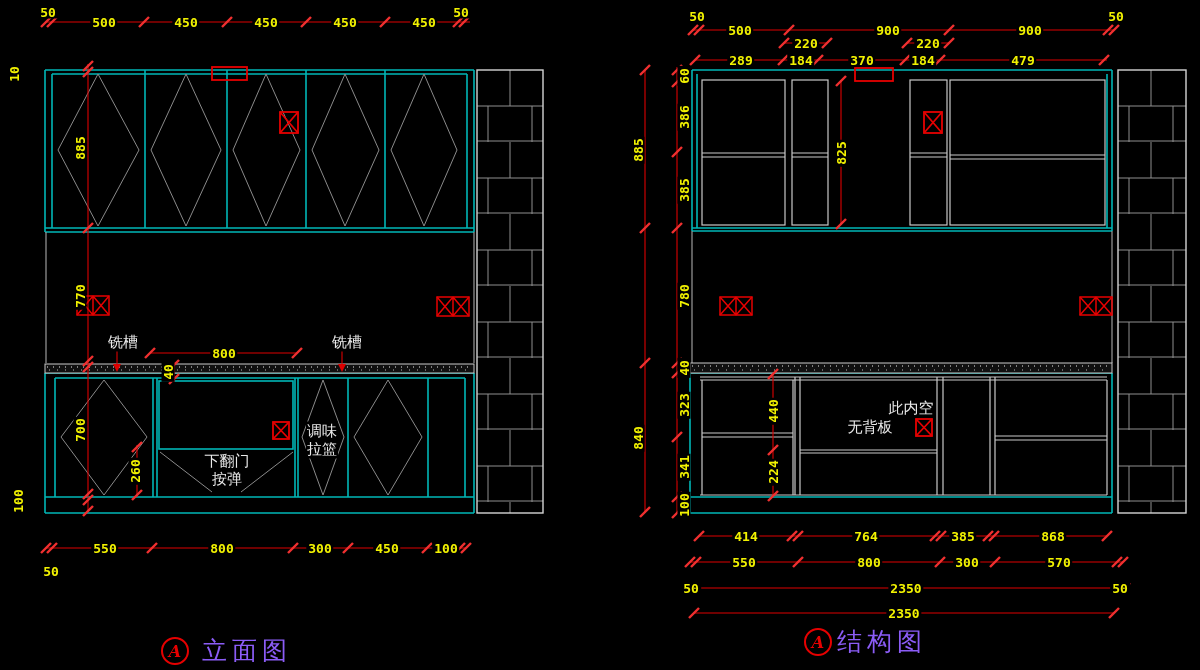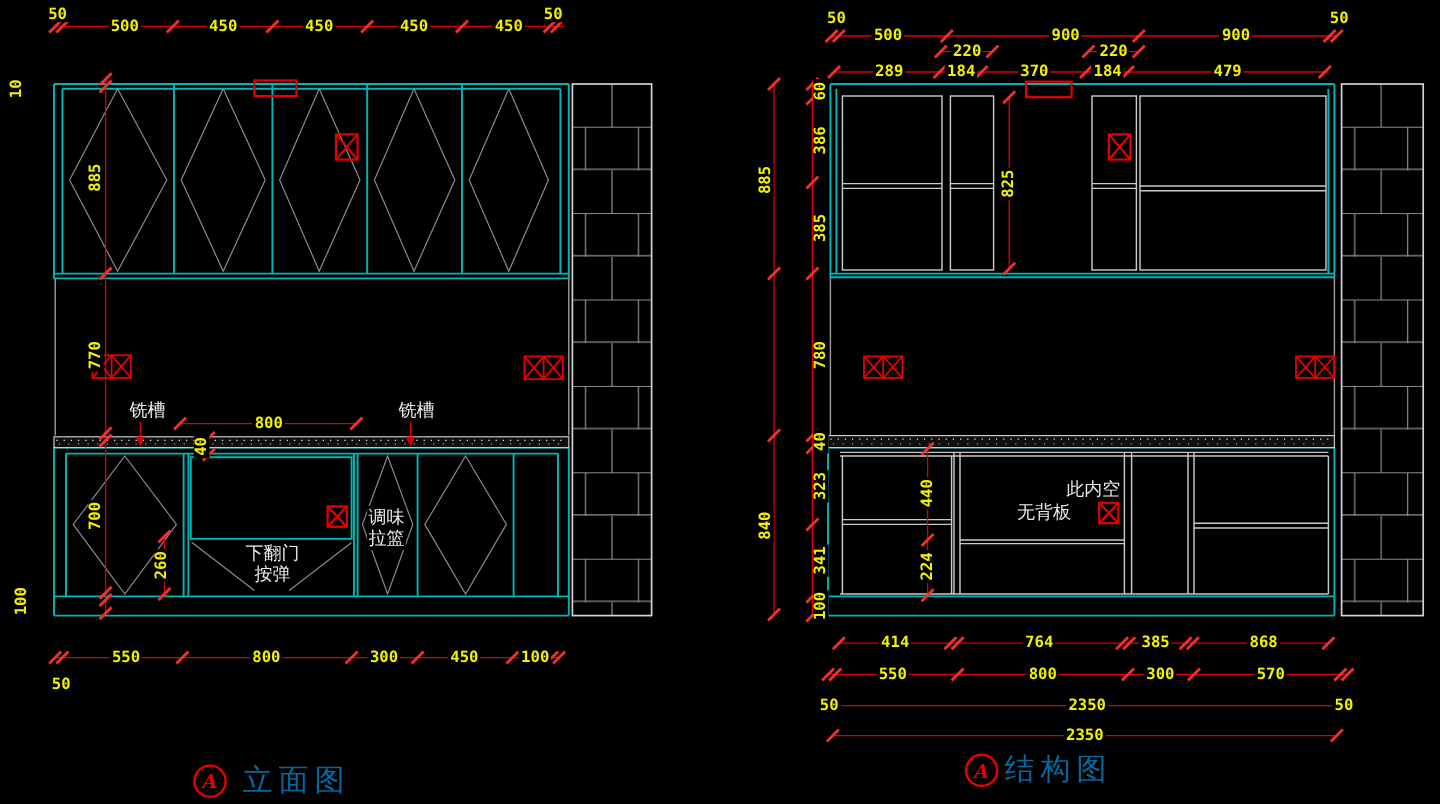--- a/index.html
+++ b/index.html
@@ -5,21 +5,21 @@
   html,body{margin:0;padding:0;background:#000;}
   #stage{position:relative;width:1200px;height:670px;background:#000;overflow:hidden;
          font-family:"DejaVu Sans Mono",monospace;}
   #geom{position:absolute;left:0;top:0;z-index:1;}
   .lb{position:absolute;transform:translate(-50%,-50%);
       font:bold 13px "DejaVu Sans Mono",monospace;color:#f2f200;
       background:#000;padding:0 2px;white-space:nowrap;z-index:3;line-height:1;}
   .rot{transform:translate(-50%,-50%) rotate(-90deg);}
   .cn{font:15px "DejaVu Sans",sans-serif;color:#e9e9e9;font-weight:normal;padding:0 1px;}
   .title{position:absolute;transform:translate(-50%,-50%);
-         font:25px "DejaVu Sans",sans-serif;color:#0369a1;letter-spacing:5px;
+         font:25px "DejaVu Sans",sans-serif;color:#8b5cf6;letter-spacing:5px;
          white-space:nowrap;z-index:3;}
   .badge{position:absolute;transform:translate(-50%,-50%);width:24px;height:24px;
          border:2px solid #e60000;border-radius:50%;color:#e60000;
          font:italic bold 16px "DejaVu Serif",serif;display:flex;align-items:center;
          justify-content:center;z-index:3;background:#000;}
 </style>
 </head>
 <body>
 
 <div id="stage">

